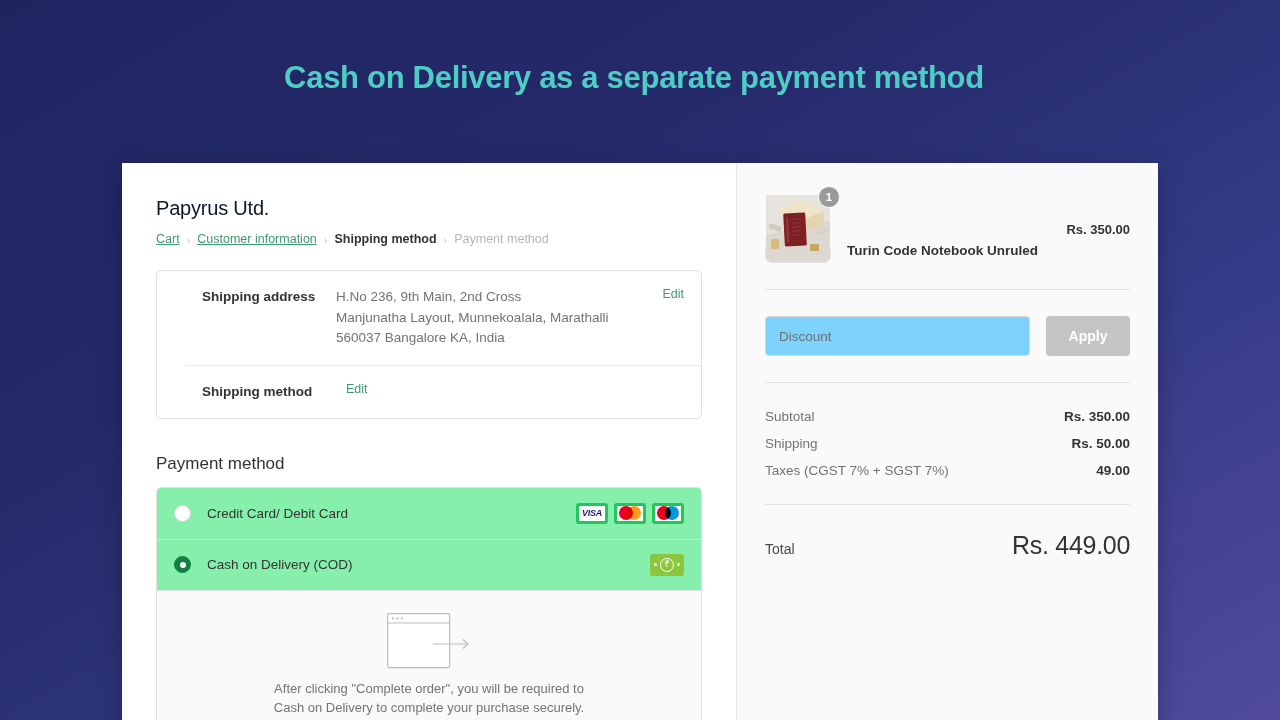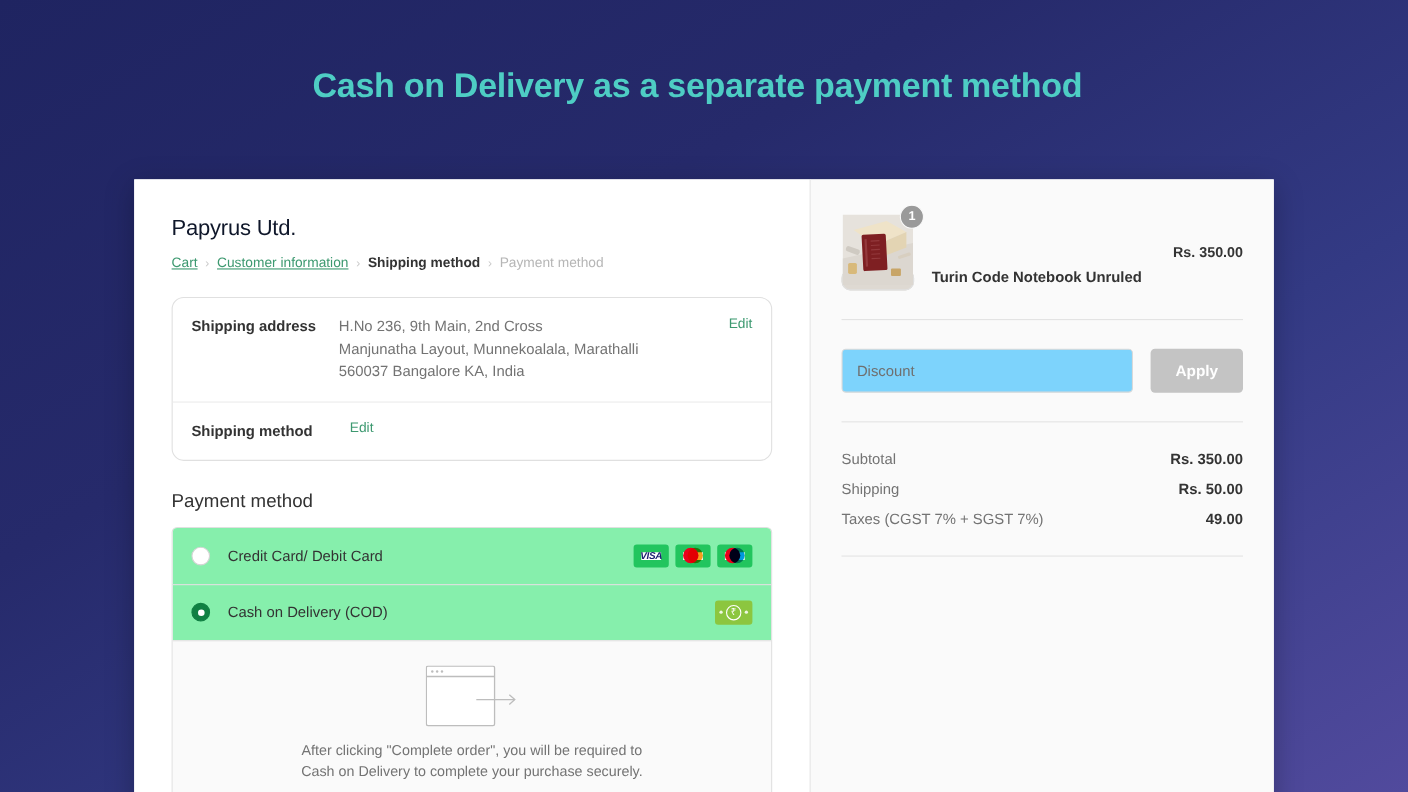--- a/index.html
+++ b/index.html
@@ -57,23 +57,24 @@
   .crumb.upcoming { color: #b6b6b6; }
   .crumb-sep {
     color: #c8c8c8;
     margin: 0 7px;
     font-size: 11px;
   }
 
   
   .review-block {
     border: 1px solid #e0e0e0;
-    border-radius: 11px;
+    border-radius: 5px;
     background: #fff;
-    margin-bottom: 27px;
+    margin-bottom: 35px;
+    padding-left: 28px;
   }
   .review-row {
     display: flex;
     align-items: flex-start;
     padding: 16px 17px;
   }
   .review-row + .review-row { border-top: 1px solid #ececec; }
   .review-label {
     width: 134px;
     flex: none;
@@ -142,21 +143,21 @@
   .pay-label {
     flex: 1;
     font-size: 13.5px;
     color: #333333;
   }
 
   
   .brands { display: flex; gap: 6px; }
   .brand {
     width: 32px; height: 21px;
-    border: 7px solid #22c55e;
+    border: 3px solid #22c55e;
     border-radius: 3px;
     background: #fff;
     display: flex;
     align-items: center;
     justify-content: center;
   }
   .visa-text {
     font-size: 9px;
     font-weight: bold;
     font-style: italic;
@@ -448,15 +449,19 @@
       <span class="total-label">Shipping</span>
       <span class="total-value">Rs. 50.00</span>
     </div>
     <div class="total-line">
       <span class="total-label">Taxes (CGST 7% + SGST 7%)</span>
       <span class="total-value">49.00</span>
     </div>
 
     <div class="divider"></div>
 
+    <div class="grand-total">
+      <span class="grand-label">Total</span>
+      <span class="grand-value">Rs. 449.00</span>
+    </div>
 
   </div>
 </div>
 
 </body></html>

